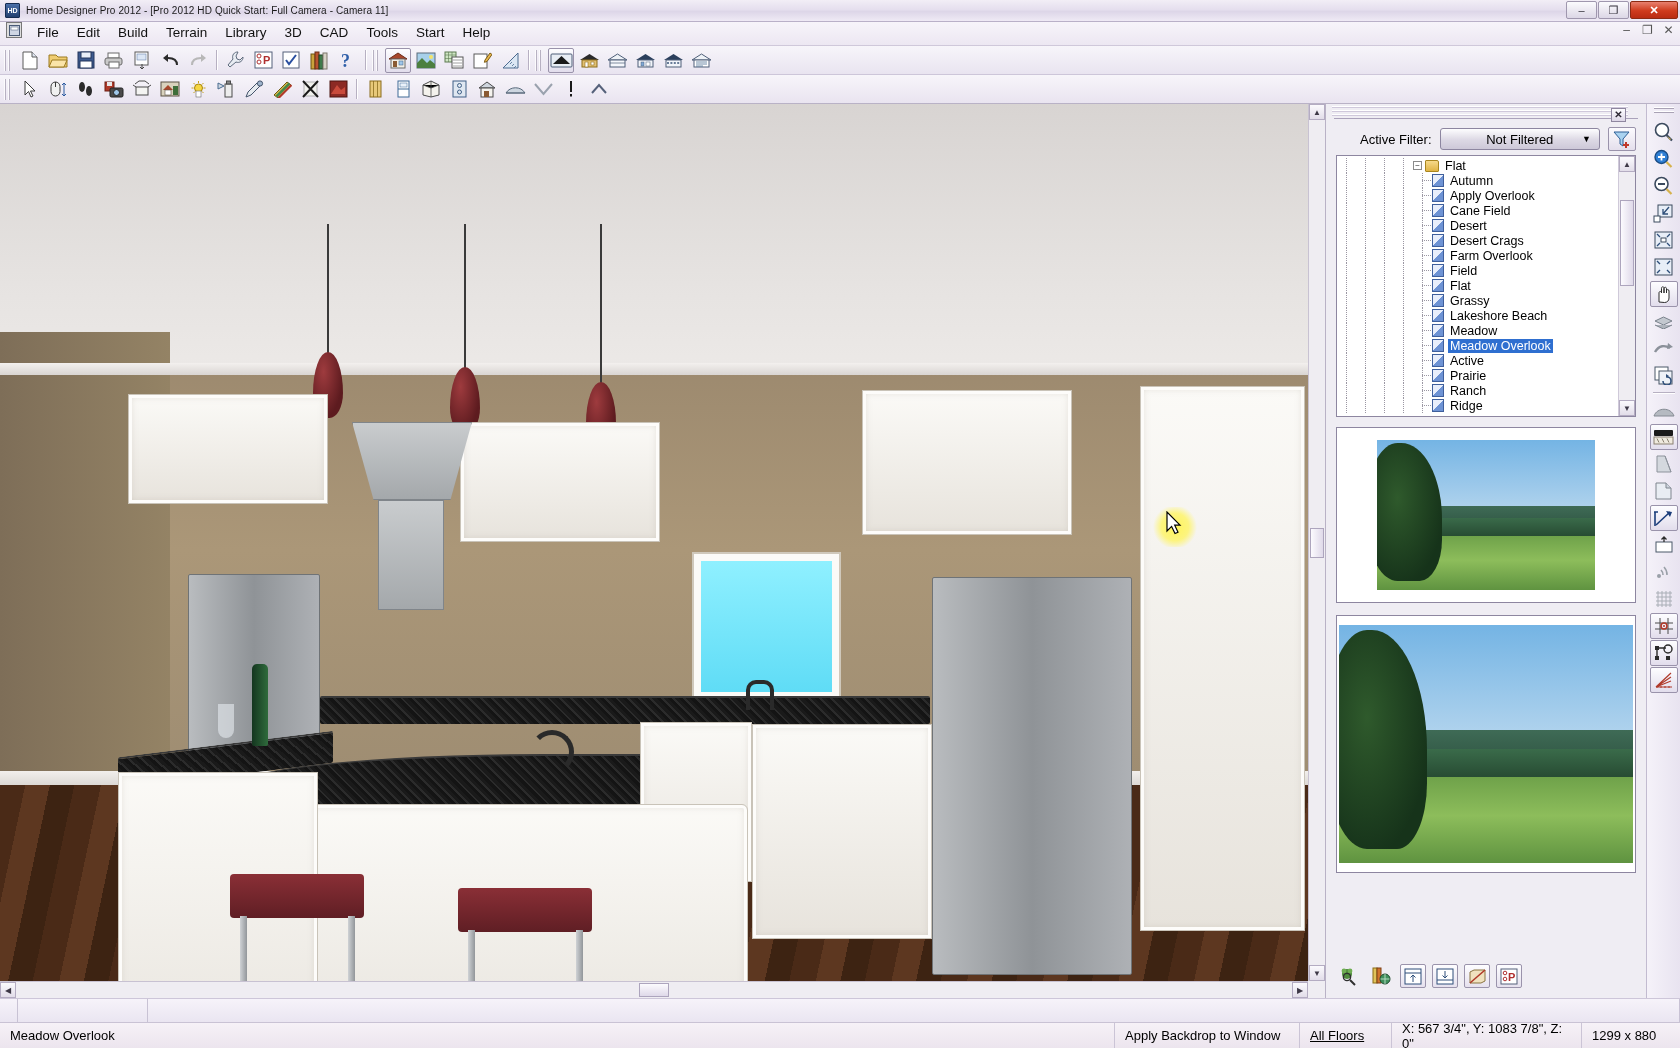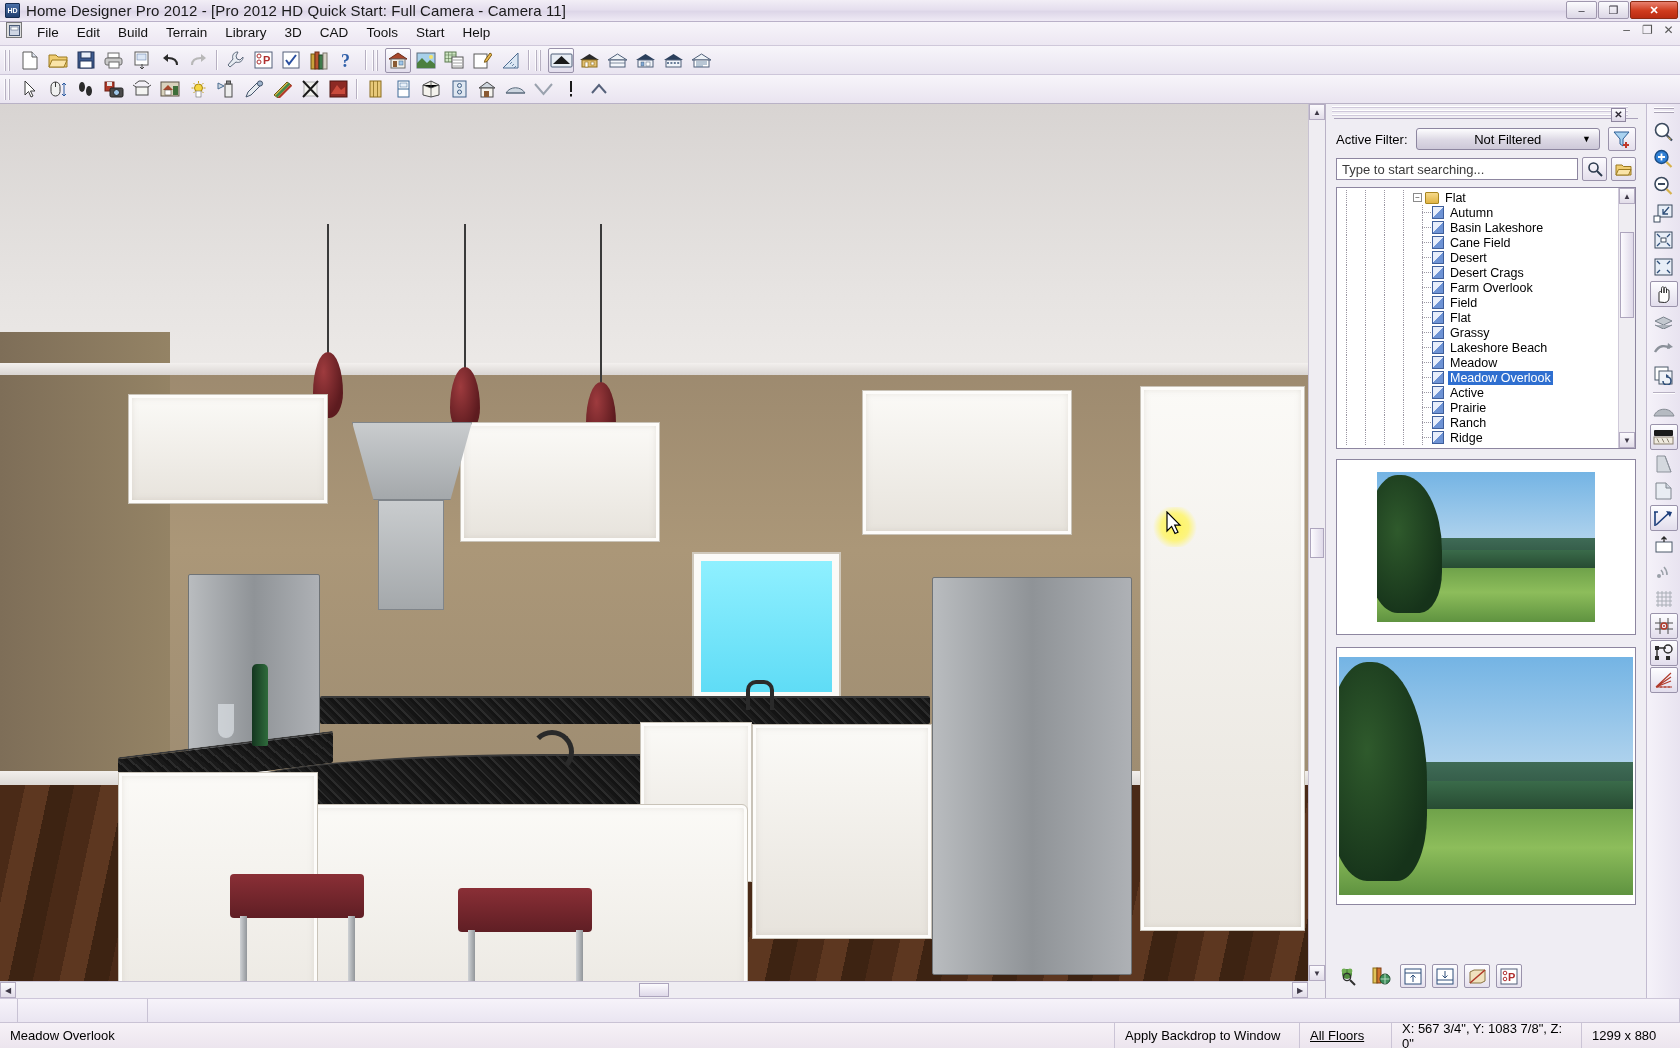--- a/index.html
+++ b/index.html
@@ -20,21 +20,21 @@
     border-bottom:1px solid #b9b0c8;
     display:flex; align-items:center; position:relative;
   }
   .title-ico {
     width:15px;height:15px;margin-left:5px;margin-right:6px;
     background:linear-gradient(to bottom,#4a6fa8,#23406f);
     border:1px solid #162d52; border-radius:1px;
     color:#fff; font-size:7px; font-weight:bold; line-height:13px; text-align:center;
     font-family:"Liberation Sans",sans-serif;
   }
-  .title-text { font-size:15px; color:#1a1a1a; letter-spacing:.1px; }
+  .title-text { font-size:10px; color:#1a1a1a; letter-spacing:.1px; }
   .win-btns { position:absolute; right:2px; top:1px; display:flex; gap:1px; }
   .win-btn {
     width:31px;height:18px;
     background:linear-gradient(to bottom,#fbfbfd,#dcd7e6);
     border:1px solid #9f97ae; border-radius:2px;
     display:flex;align-items:center;justify-content:center;
     font-size:11px; color:#32303a;
   }
   .win-btn.close {
     width:48px;
@@ -153,21 +153,21 @@
     border:1px solid #8f87a0; background:linear-gradient(to bottom,#fdfdff,#ddd7e7);
     font-size:10px; font-weight:bold; line-height:12px; text-align:center; color:#2c2833; }
   .lib-tabs { display:flex; padding:4px 0 0 8px; }
   .lib-tab {
     padding:4px 12px 5px; font-size:13px;
     background:linear-gradient(to bottom,#fbfaff,#e8e4f0);
     border:1px solid #aaa2bb; border-bottom:none; border-radius:4px 4px 0 0;
   }
   .lib-tabline { height:1px; background:#aaa2bb; margin-left:8px; margin-right:8px; }
   .filter-row { display:flex; align-items:center; gap:8px; padding:8px 10px 4px 10px; }
-  .filter-label { font-size:13px; }
+  .filter-label { font-size:13px;margin-left:24px; }
   .combo {
     flex:1 1 auto; height:22px;
     background:linear-gradient(to bottom,#fdfdfe,#dcd8e4 55%,#cdc8d8);
     border:1px solid #8d86a0; border-radius:3px;
     display:flex; align-items:center; justify-content:center; position:relative;
     font-size:13px;
   }
   .combo .caret { position:absolute; right:8px; font-size:9px; }
   .filter-btn {
     width:28px;height:24px; border:1px solid #9a93ab; border-radius:2px;
@@ -699,35 +699,20 @@
           <span class="caret">▼</span>
         </div>
         <div class="filter-btn">
           <svg width="19" height="18" viewBox="0 0 19 18">
               <path d="M1 2h15l-6 7v7l-3-2V9z" fill="#a9d2f0" stroke="#2f5f96"></path>
               <path d="M13 12v6M10 15h6" stroke="#c0392b" stroke-width="2"></path>
             </svg>
         </div>
       </div>
 
-      <div class="search-row">
-        <div class="search-input">Type to start searching...</div>
-        <div class="sbtn">
-          <svg width="16" height="16" viewBox="0 0 16 16">
-              <circle cx="6.5" cy="6.5" r="4.5" fill="none" stroke="#2b3a4d" stroke-width="1.6"></circle>
-              <path d="M10 10l5 5" stroke="#2b3a4d" stroke-width="2"></path>
-            </svg>
-        </div>
-        <div class="sbtn">
-          <svg width="17" height="15" viewBox="0 0 17 15">
-              <path d="M1 3h6l1.5 1.5H16V13H1z" fill="#f0cd72" stroke="#9b7a20"></path>
-              <path d="M1 13l2.5-5.5H16L13.5 13z" fill="#fae4a8" stroke="#9b7a20"></path>
-            </svg>
-        </div>
-      </div>
 
       <div class="tree-box">
         <div class="tree-inner">
 
           <div class="tree-node">
             <div class="tn-guide"></div>
             <div class="tn-guide"></div>
             <div class="tn-guide"></div>
             <div class="tn-guide"></div>
             <div class="tn-expander">−</div>
@@ -744,21 +729,21 @@
               <div class="file-ico"></div>
               <div class="tn-label">Autumn</div>
             </div>
           <div class="tree-node">
               <div class="tn-guide"></div>
               <div class="tn-guide"></div>
               <div class="tn-guide"></div>
               <div class="tn-guide"></div>
               <div class="tn-elbow"></div>
               <div class="file-ico"></div>
-              <div class="tn-label">Basin Lakeshore</div>
+              <div class="tn-label">Apply Overlook</div>
             </div>
           <div class="tree-node">
               <div class="tn-guide"></div>
               <div class="tn-guide"></div>
               <div class="tn-guide"></div>
               <div class="tn-guide"></div>
               <div class="tn-elbow"></div>
               <div class="file-ico"></div>
               <div class="tn-label">Cane Field</div>
             </div>

